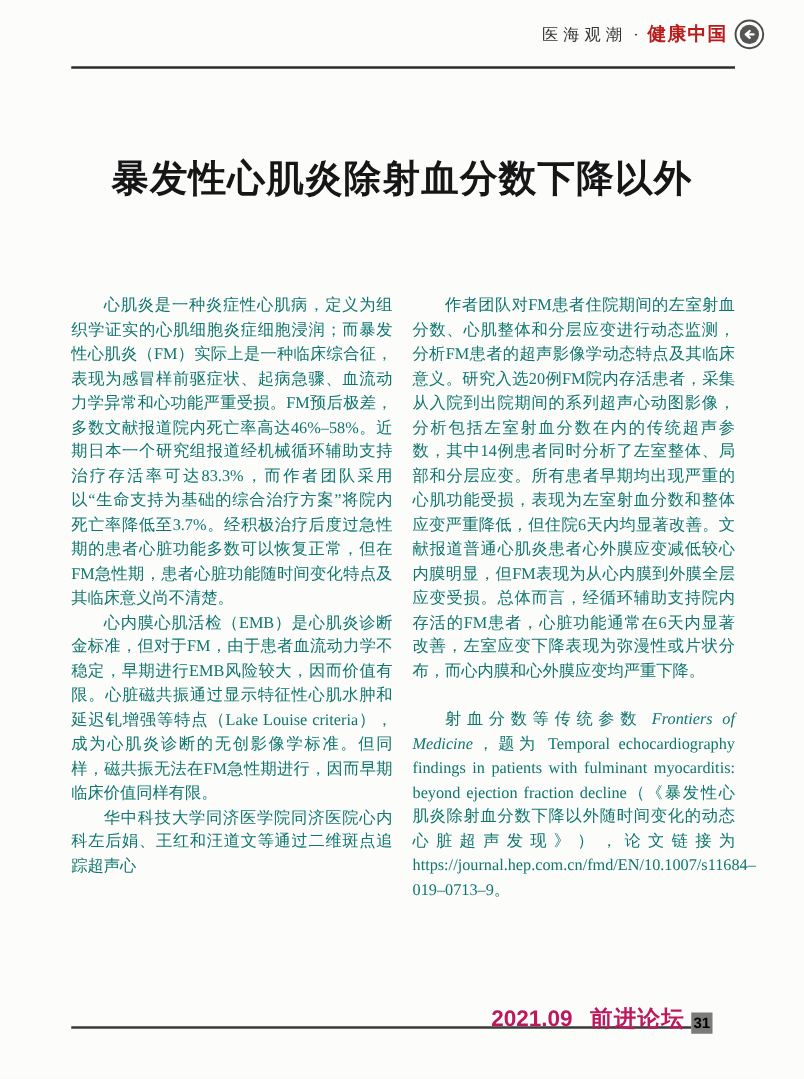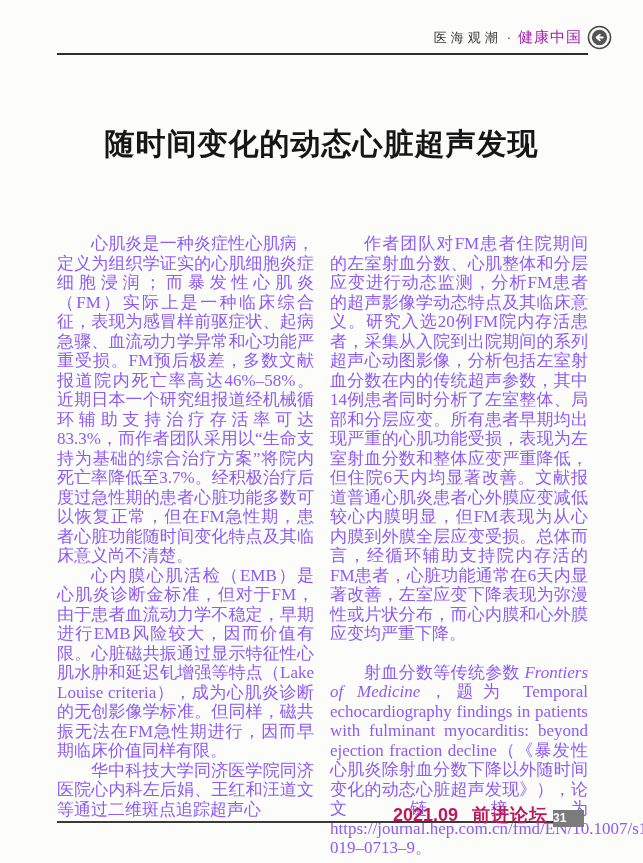--- a/index.html
+++ b/index.html
@@ -10,38 +10,38 @@
     position: relative;
     width: 643px;
     height: 863px;
     background: #fcfcfb;
     overflow: hidden;
   }
 
   
   .header-row {
     position: absolute;
-    top: 25px;
+    top: 15px;
     right: 31px;
     display: flex;
     align-items: center;
     gap: 5px;
   }
   .hdr-kai {
     font-family: "Liberation Serif", "DejaVu Serif", serif;
     font-size: 13px;
     letter-spacing: 4px;
     color: #333;
   }
   .hdr-dot { font-size: 13px; color: #333; margin-right: 2px; }
   .hdr-bold {
     font-family: "Liberation Sans", "DejaVu Sans", sans-serif;
-    font-weight: normal;
+    font-weight: bold;
     font-size: 15px;
-    color: #a21caf;
+    color: #b91c1c;
     letter-spacing: 1px;
   }
   .header-icon { display: block; }
   .header-rule {
     position: absolute;
     top: 53px;
     left: 57px;
     width: 531px;
     height: 2px;
     background: #2e2e2e;
@@ -67,24 +67,24 @@
   .content {
     position: absolute;
     top: 234px;
     left: 57px;
     width: 531px;
     display: flex;
     gap: 16px;
   }
   .col { width: 258px; }
   .para {
-    font-size: 17px;
+    font-size: 13px;
     line-height: 19.5px;
     text-align: justify;
-    color: #8b5cf6;
+    color: #0f766e;
   }
   .para.indent { text-indent: 2em; }
   .para em { font-style: italic; }
   .gap-top { margin-top: 19px; }
 
   
   .footer-rule {
     position: absolute;
     top: 821px;
     left: 57px;
@@ -101,50 +101,50 @@
     font-family: "Liberation Sans", "DejaVu Sans", sans-serif;
     font-weight: bold;
     font-size: 18px;
     color: #be185d;
   }
   .footer-text .journal { margin-left: 14px; letter-spacing: 1px; }
   .page-badge {
     position: absolute;
     top: 810px;
     left: 553px;
-    width: 31px;
+    width: 17px;
     height: 17px;
     background: #7b7b7b;
-    color: #ffffff;
+    color: #000000;
     font-family: "Liberation Sans", "DejaVu Sans", sans-serif;
     font-weight: bold;
     font-size: 12px;
     line-height: 17px;
-    text-align: left;
+    text-align: center;
   }
 </style>
 </head>
 <body>
 
 <div class="page">
 
   <div class="header-row">
     <span class="hdr-kai">医海观潮</span>
     <span class="hdr-dot">·</span>
     <span class="hdr-bold">健康中国</span>
     <svg class="header-icon" width="25" height="25" viewBox="0 0 24 24">
       <circle cx="12" cy="12" r="10.6" fill="none" stroke="#4a4a4a" stroke-width="1.5"></circle>
       <circle cx="12" cy="12" r="7.4" fill="#555555"></circle>
       <path d="M15.2 12 H9.2 M9.2 12 l3.1 -2.7 M9.2 12 l3.1 2.7" stroke="#ffffff" stroke-width="1.7" fill="none" stroke-linecap="round" stroke-linejoin="round"></path>
     </svg>
   </div>
   <div class="header-rule"></div>
 
   <h1 class="title">
-    <span class="title-line">随时间变化的动态心脏超声发现</span>
+    <span class="title-line">暴发性心肌炎除射血分数下降以外</span>
   </h1>
 
   <div class="content">
     <div class="col">
       <p class="para indent">心肌炎是一种炎症性心肌病，定义为组织学证实的心肌细胞炎症细胞浸润；而暴发性心肌炎（FM）实际上是一种临床综合征，表现为感冒样前驱症状、起病急骤、血流动力学异常和心功能严重受损。FM预后极差，多数文献报道院内死亡率高达46%–58%。近期日本一个研究组报道经机械循环辅助支持治疗存活率可达83.3%，而作者团队采用以“生命支持为基础的综合治疗方案”将院内死亡率降低至3.7%。经积极治疗后度过急性期的患者心脏功能多数可以恢复正常，但在FM急性期，患者心脏功能随时间变化特点及其临床意义尚不清楚。</p>
       <p class="para indent">心内膜心肌活检（EMB）是心肌炎诊断金标准，但对于FM，由于患者血流动力学不稳定，早期进行EMB风险较大，因而价值有限。心脏磁共振通过显示特征性心肌水肿和延迟钆增强等特点（Lake Louise criteria），成为心肌炎诊断的无创影像学标准。但同样，磁共振无法在FM急性期进行，因而早期临床价值同样有限。</p>
       <p class="para indent">华中科技大学同济医学院同济医院心内科左后娟、王红和汪道文等通过二维斑点追踪超声心</p>
     </div>
     <div class="col">
       <p class="para indent">作者团队对FM患者住院期间的左室射血分数、心肌整体和分层应变进行动态监测，分析FM患者的超声影像学动态特点及其临床意义。研究入选20例FM院内存活患者，采集从入院到出院期间的系列超声心动图影像，分析包括左室射血分数在内的传统超声参数，其中14例患者同时分析了左室整体、局部和分层应变。所有患者早期均出现严重的心肌功能受损，表现为左室射血分数和整体应变严重降低，但住院6天内均显著改善。文献报道普通心肌炎患者心外膜应变减低较心内膜明显，但FM表现为从心内膜到外膜全层应变受损。总体而言，经循环辅助支持院内存活的FM患者，心脏功能通常在6天内显著改善，左室应变下降表现为弥漫性或片状分布，而心内膜和心外膜应变均严重下降。</p>

